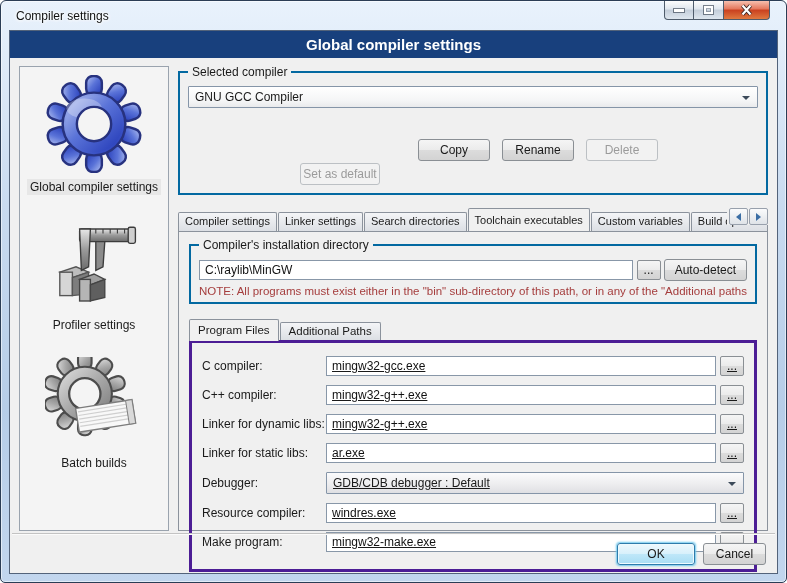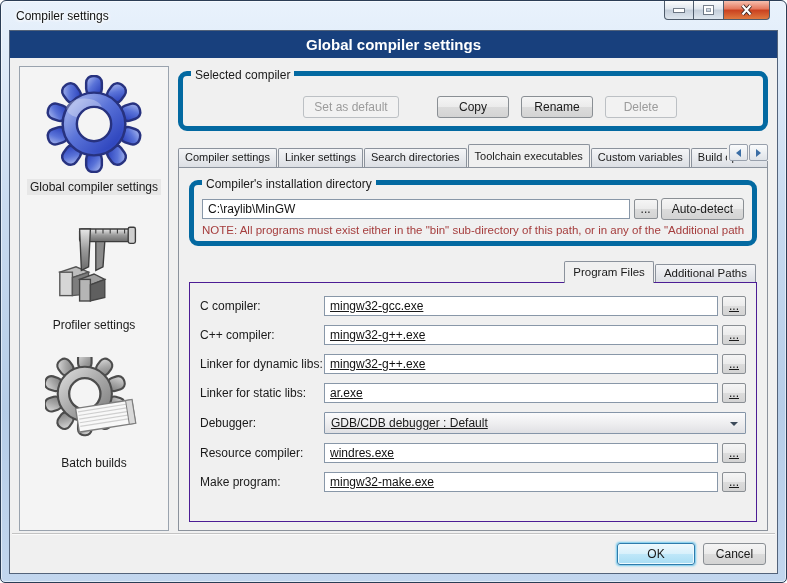--- a/index.html
+++ b/index.html
@@ -36,21 +36,21 @@
     justify-content:flex-end; gap:8px; padding:0 9px; }
 
   
   .sidebar { flex:none; width:150px; border:1px solid #9aa3ae; background:#f4f4f4;
     display:flex; flex-direction:column; align-items:center; padding-top:8px; overflow:hidden; }
   .side-item { display:flex; flex-direction:column; align-items:center; margin-bottom:24px; cursor:pointer; }
   .side-label { margin-top:6px; padding:1px 3px; font-size:12px; }
   .side-label.sel { background:#e7e7e7; }
 
   
-  .group { position:relative; border:5px solid #0369a1; border-radius:9px; }
+  .group { position:relative; border:2px solid #0369a1; border-radius:0; }
   .group-label { position:absolute; top:-8px; left:8px; background:#f0f0f0; padding:0 4px; font-size:12px; }
 
   .main { flex:1; min-width:0; display:flex; flex-direction:column; }
   .sc-group { flex:none; margin-top:5px; padding:13px 8px 8px; }
   .btnrow { margin-top:7px; display:flex; align-items:center; }
 
   
   .combo { height:22px; border:1px solid #8595a8; border-radius:1px; background:linear-gradient(#ffffff,#f4f5f6 70%,#e9eaec);
     display:flex; align-items:center; padding:0 22px 0 6px; position:relative; cursor:default; white-space:nowrap; overflow:hidden; }
   .combo-arrow { position:absolute; right:7px; top:9px; width:0; height:0;
@@ -80,36 +80,36 @@
   .tri-r { width:0; height:0; border-top:4px solid transparent; border-bottom:4px solid transparent; border-left:5px solid #3b6ea5; }
 
   .tabpanel { flex:1; min-height:0; border:1px solid #8b929c; background:#f0f0f0;
     padding:12px 10px 8px; display:flex; flex-direction:column; }
 
   .dir-group { flex:none; padding:13px 8px 5px; }
   .dirrow { display:flex; align-items:center; }
   .note { margin-top:4px; font-size:11.5px; color:#a53d3d; white-space:nowrap; overflow:hidden; }
 
   .subnotebook { margin-top:14px; flex:1; min-height:0; display:flex; flex-direction:column; }
-  .subtabs { flex:none; display:flex; align-items:flex-end; height:22px;justify-content:flex-end; }
+  .subtabs { flex:none; display:flex; align-items:flex-end; height:22px; }
   .subtab { flex:none; height:18px; padding:2px 8px 0; font-size:11.5px; cursor:pointer;
     border:1px solid #8b929c; border-bottom:none; border-radius:2px 2px 0 0;
     background:linear-gradient(#f4f5f7,#dcdfe4); margin-right:1px; }
   .subtab.sel { height:22px; padding-top:4px; background:#f0f0f0; position:relative; z-index:3; margin-bottom:-1px; }
-  .subpanel { flex:1; border:1px solid #4c1d95; padding:13px 10px 8px; }
+  .subpanel { flex:1; border:3px solid #4c1d95; padding:13px 10px 8px; }
 
   .frow { display:flex; align-items:center; margin-bottom:9px; }
   .flabel { flex:none; width:124px; font-size:12px; }
   .fctrl { flex:1; min-width:0; display:flex; align-items:center;text-decoration:underline; }
   .dbg-combo { flex:1; background:linear-gradient(#fbfbfc,#ececee 60%,#dfe0e3); }
 
   .btn.ok { width:78px; border:1px solid #2f7bab; box-shadow:0 0 2px 1px #6ec8ee, inset 0 0 0 1px #eefafe;
     background:linear-gradient(#eef8fd,#d7f0fb 50%,#bfe7f9 50%,#a8ddf4); }
   .btn.cancel { width:63px; }
-  .btn.w100 { width:96px; } .btn.w72 { width:72px;margin-left:12px; } .btn.auto { padding:0 10px; }
+  .btn.w100 { width:80px;margin-top:48px; } .btn.w72 { width:72px;margin-left:12px; } .btn.auto { padding:0 10px; }
   .sp112 { flex:none; width:112px; } .sp26 { flex:none; width:26px; } .g3 { margin-left:3px;text-align:center; } .spgrow { flex:1; }
 </style>
 </head>
 <body>
 
 <div class="window">
 
   <div class="titlebar">
     <span class="title">Compiler settings</span>
     <div class="winbtns">
@@ -223,20 +223,24 @@
               <rect x="55" y="0" width="7" height="26" fill="#d9d9d9" stroke="#7c7c7c" stroke-width="1"></rect>
             </g>
           </svg>
           <span class="side-label">Batch builds</span>
         </div>
       </div>
 
       <div class="main">
         <div class="group sc-group">
           <span class="group-label">Selected compiler</span>
+          <div class="combo">
+            <span>GNU GCC Compiler</span>
+            <span class="combo-arrow"></span>
+          </div>
           <div class="btnrow">
             <span class="sp112"></span>
             <div class="btn disabled w100">Set as default</div>
             <span class="sp26"></span>
             <div class="btn w72">Copy</div>
             <div class="btn w72 g3">Rename</div>
             <div class="btn disabled w72 g3">Delete</div>
             <span class="spgrow"></span>
           </div>
         </div>

